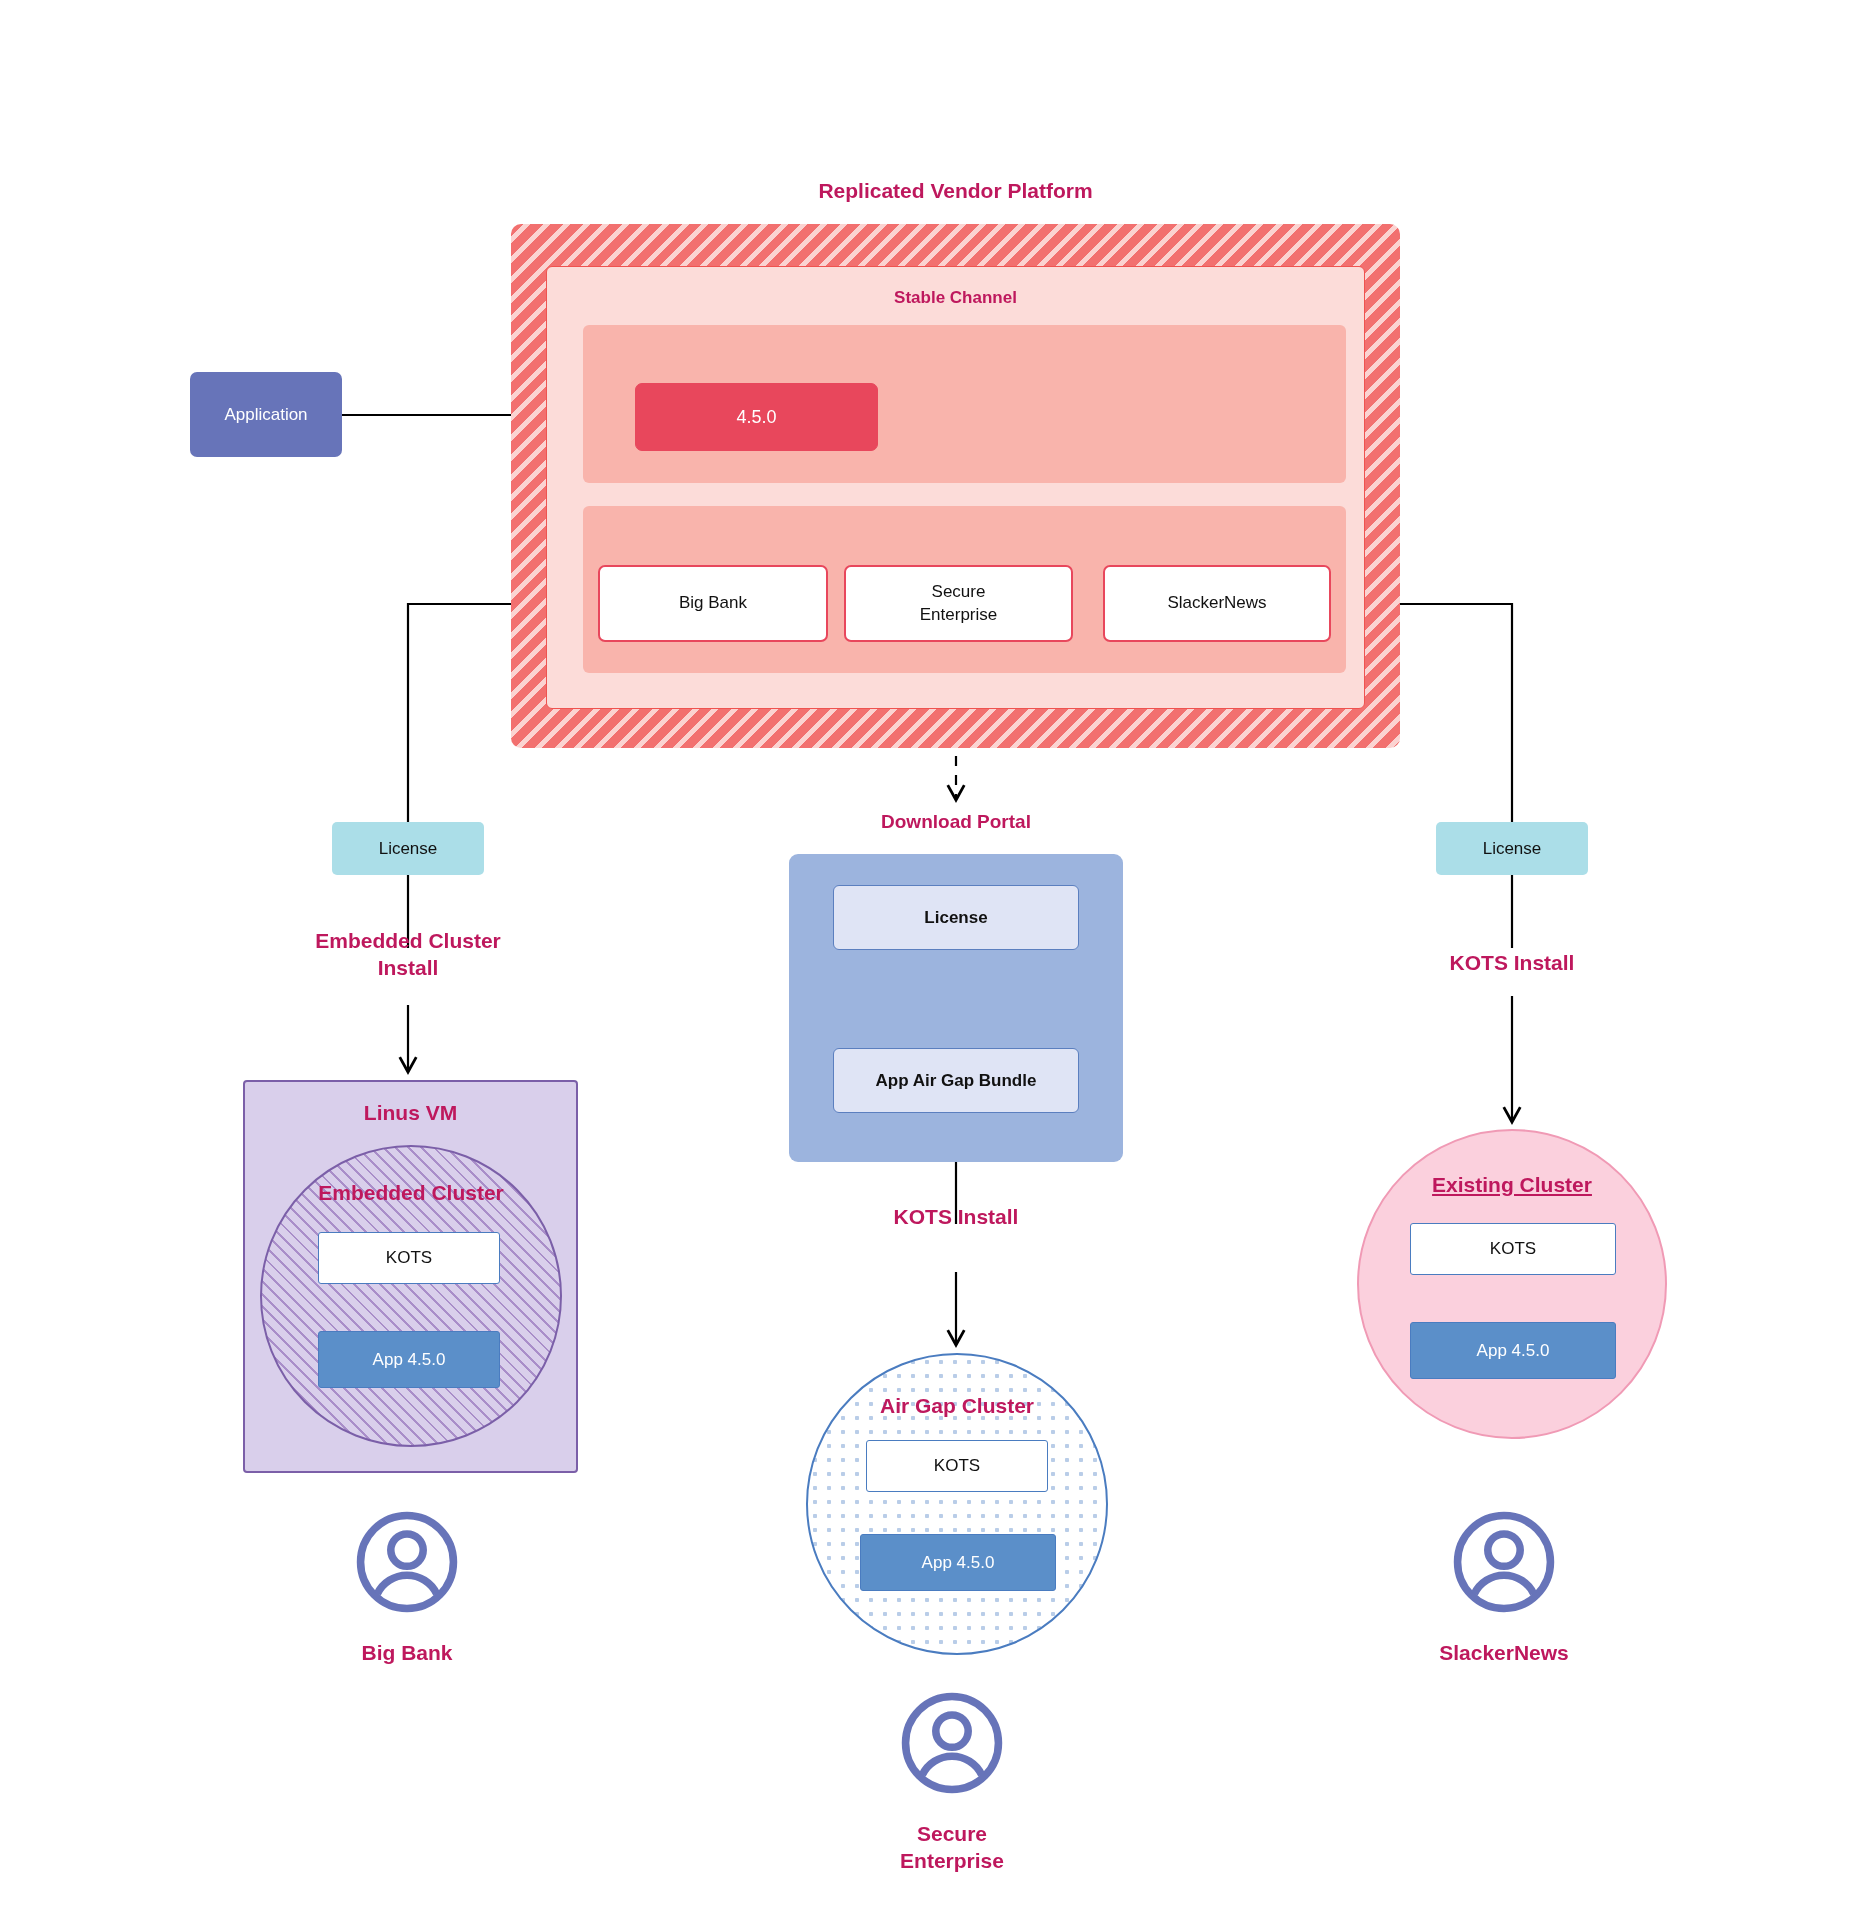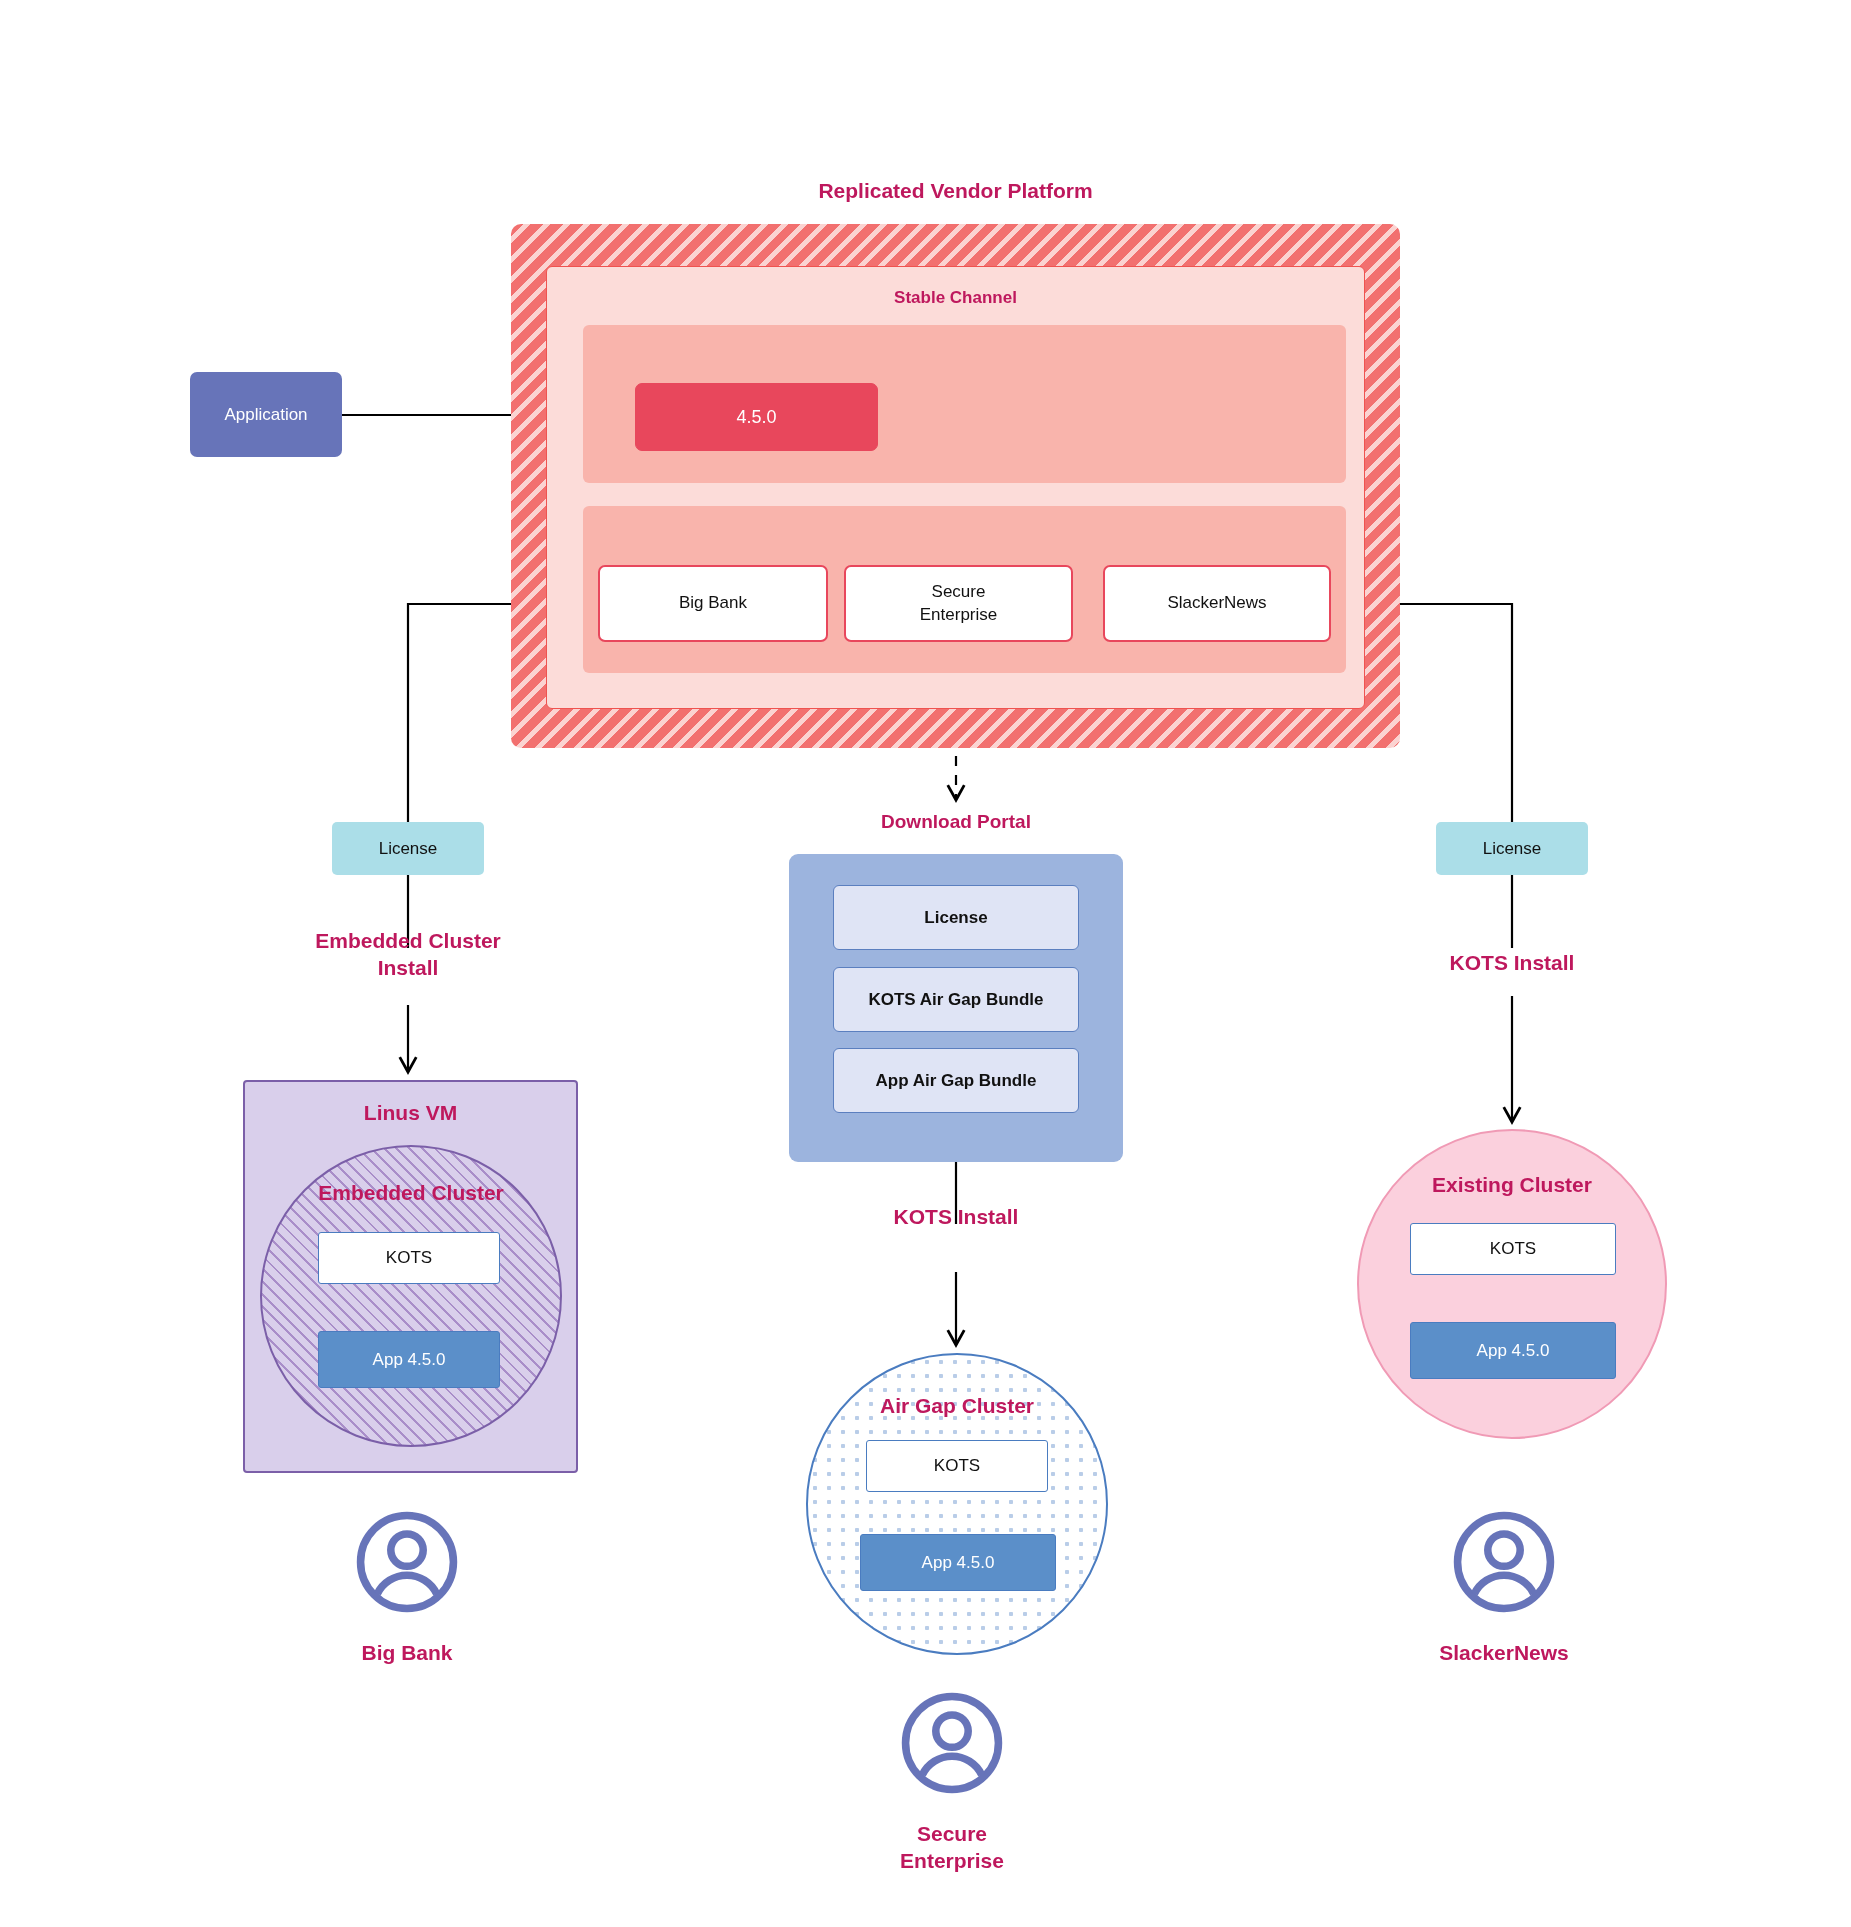--- a/index.html
+++ b/index.html
@@ -303,37 +303,36 @@
   <div class="lbl flow-label" style="left:258px; top:928px; width:300px;">Embedded Cluster
 Install</div>
 
   <div class="lbl flow-label" style="left:806px; top:1204px; width:300px;">KOTS Install</div>
 
   <div class="lbl flow-label" style="left:1362px; top:950px; width:300px;">KOTS Install</div>
 
   <div class="lbl title-mid" style="left:789px; top:810px; width:334px;">Download  Portal</div>
   <div class="abs" id="download-portal"></div>
   <div class="portal-item" id="portal-license">License</div>
-  <div class="portal-item" id="portal-kots-bundle">KOTS Air Gap Bundle</div>
   <div class="portal-item" id="portal-app-bundle">App Air Gap Bundle</div>
 
   <div class="abs" id="linux-vm"></div>
   <div class="lbl box-label-b" style="left:243px; top:1100px; width:335px;">Linus VM</div>
   <div class="abs" id="embedded-cluster-circle"></div>
   <div class="lbl box-label-b" style="left:260px; top:1180px; width:302px;">Embedded Cluster</div>
   <div class="kots-box" id="ec-kots">KOTS</div>
   <div class="app-box" id="ec-app">App 4.5.0</div>
 
   <div class="abs" id="airgap-cluster-circle"></div>
   <div class="lbl box-label-b" style="left:806px; top:1393px; width:302px;">Air Gap Cluster</div>
   <div class="kots-box" id="ag-kots">KOTS</div>
   <div class="app-box" id="ag-app">App 4.5.0</div>
 
   <div class="abs" id="existing-cluster-circle"></div>
-  <div class="lbl box-label-b" style="left:1357px; top:1172px; width:310px;">Existing Cluster</div>
+  <div class="lbl box-label-b" style="left:1357px; top:1172px; width:310px;text-decoration:underline;">Existing Cluster</div>
   <div class="kots-box" id="xc-kots">KOTS</div>
   <div class="app-box" id="xc-app">App 4.5.0</div>
 
   <div class="avatar" id="avatar-bigbank">
     <svg viewBox="0 0 100 100" width="108" height="108" xmlns="http://www.w3.org/2000/svg">
       <circle cx="50" cy="50" r="43" fill="none" stroke="#6774b9" stroke-width="7"></circle>
       <circle cx="50" cy="39" r="15" fill="none" stroke="#6774b9" stroke-width="7"></circle>
       <path d="M22.5 79.5 A30.5 30.5 0 0 1 77.5 79.5" fill="none" stroke="#6774b9" stroke-width="7" stroke-linecap="butt"></path>
     </svg>
   </div>

